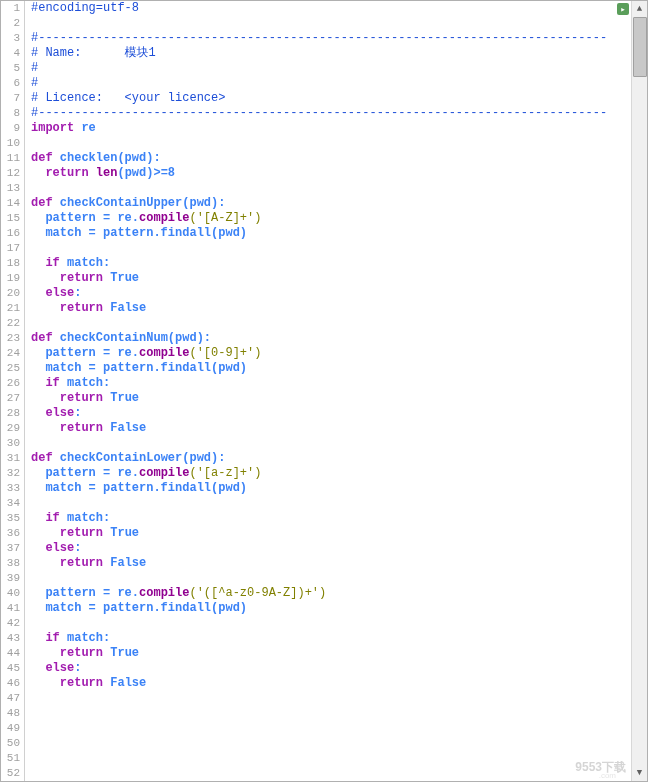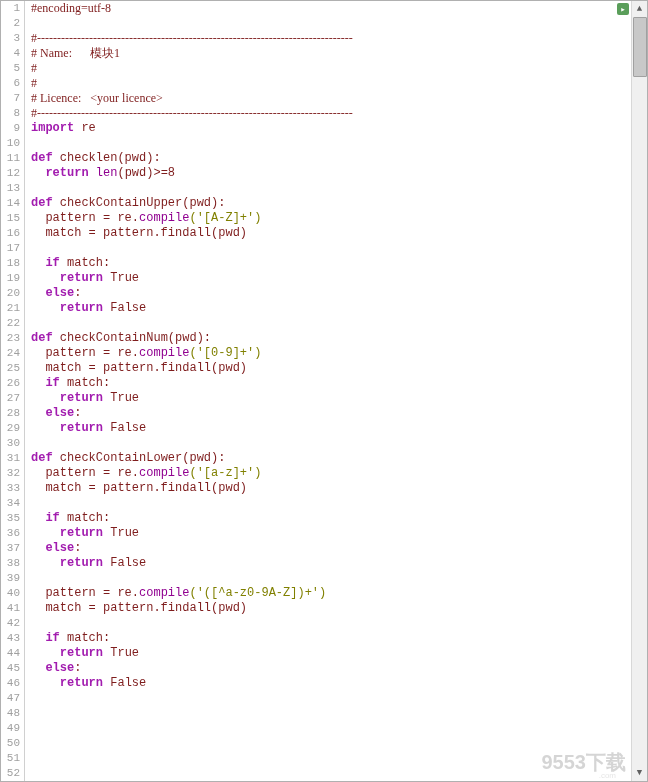--- a/index.html
+++ b/index.html
@@ -38,25 +38,25 @@
   padding-left: 6px;
   overflow: hidden;
   position: relative;
 }
 .code .line {
   height: 15px;
   line-height: 15px;
   white-space: pre;
   color: #000000;
 }
-.c-comment { color: #7f1d1d; font-family: Liberation Serif, serif; }
+.c-comment { color: #1d4ed8; }
 .c-keyword { color: #a21caf; font-weight: bold; }
-.c-builtin { color: #900090; }
+.c-builtin { color: #900090; font-weight: bold; }
 .c-string { color: #808000; text-align: right; }
-.c-text { color: #7f1d1d; }
+.c-text { color: #3b82f6; font-weight: bold; }
 .scrollbar {
   position: absolute;
   right: 0;
   top: 0;
   width: 16px;
   height: 100%;
   background: #f0f0f0;
   border-left: 1px solid #d8d8d8;
 }
 .scroll-up, .scroll-down {
@@ -95,21 +95,21 @@
   display: flex;
   align-items: center;
   justify-content: center;
   border-radius: 2px;
 }
 .watermark {
   position: absolute;
   right: 22px;
   bottom: 6px;
   color: rgba(150,150,150,0.4);
-  font-size: 20px;
+  font-size: 12px;
   font-weight: bold;
   font-family: sans-serif;
   pointer-events: none;
 }
 .watermark-sub {
   position: absolute;
   right: 32px;
   bottom: 2px;
   color: rgba(150,150,150,0.25);
   font-size: 8px;

